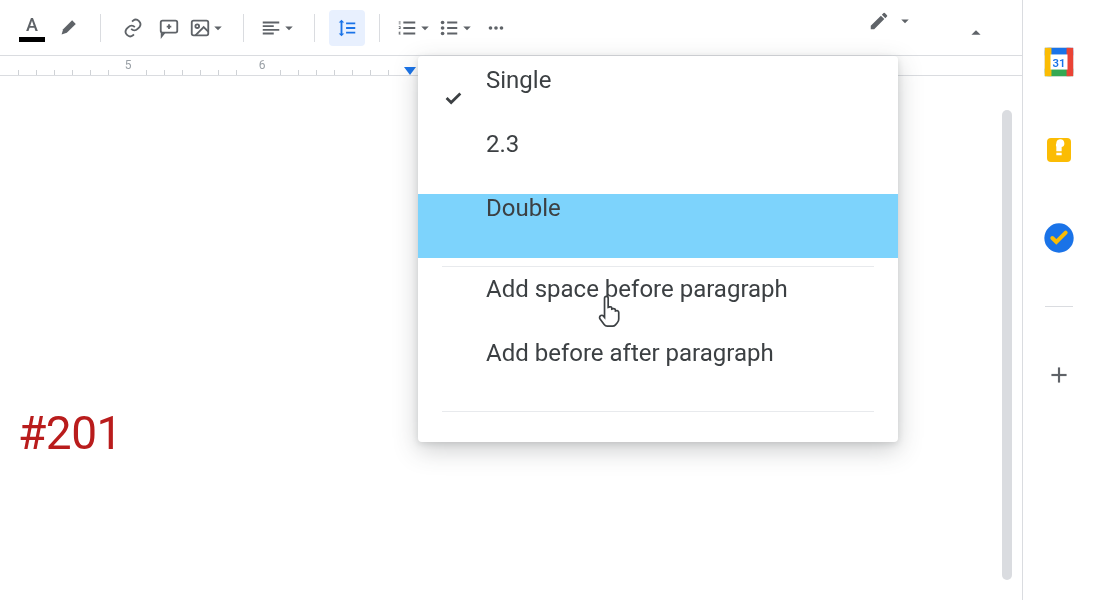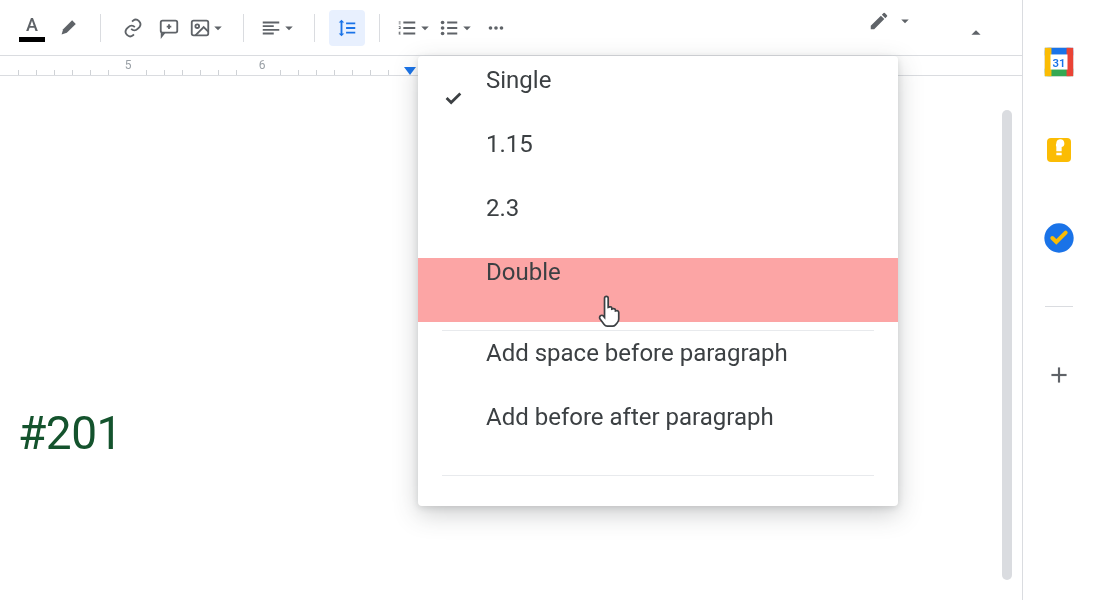--- a/index.html
+++ b/index.html
@@ -103,21 +103,21 @@
     height: calc(600px - 56px - 20px);
     background: #fff;
   }
   .doc-text {
     position:absolute;
     left:18px;
     top:330px;
     font-size:46px;
     font-weight:400;
     letter-spacing: -0.5px;
-    color:#14532d;
+    color:#b91c1c;
     font-family: Roboto, Arial, sans-serif;
   }
   .menu {
     position:absolute;
     left:418px;
     top:56px;
     width:480px;
     background:#fff;
     border-radius:4px;
     box-shadow: 0 2px 6px rgba(60,64,67,.15), 0 8px 24px rgba(60,64,67,.25);
@@ -135,21 +135,21 @@
   .menu-item .check {
     width: 44px;
     display:flex;
     align-items:center;
     justify-content:flex-start;
     color:#3c4043;
   }
   .menu-item .label {
     flex:1;
   }
-  .menu-item.hovered { background:#fca5a5; }
+  .menu-item.hovered { background:#7dd3fc; }
   .menu-div {
     height:1px;
     background:#e8eaed;
     margin: 8px 24px;
   }
   .cursor-hand {
     position:absolute;
     left:595px;
     top:294px;
     z-index:60;
@@ -367,24 +367,20 @@
   <div class="menu-item">
     <span class="check">
       <svg width="22" height="22" viewBox="0 0 24 24" fill="none" stroke="#3c4043" stroke-width="3">
           <path d="M5 12l5 5L20 7"></path>
         </svg>
     </span>
     <span class="label">Single</span>
   </div>
   <div class="menu-item">
     <span class="check"></span>
-    <span class="label">1.15</span>
-  </div>
-  <div class="menu-item">
-    <span class="check"></span>
     <span class="label">2.3</span>
   </div>
   <div class="menu-item hovered">
     <span class="check"></span>
     <span class="label">Double</span>
   </div>
   <div class="menu-div"></div>
   <div class="menu-item">
     <span class="check"></span>
     <span class="label">Add space before paragraph</span>

